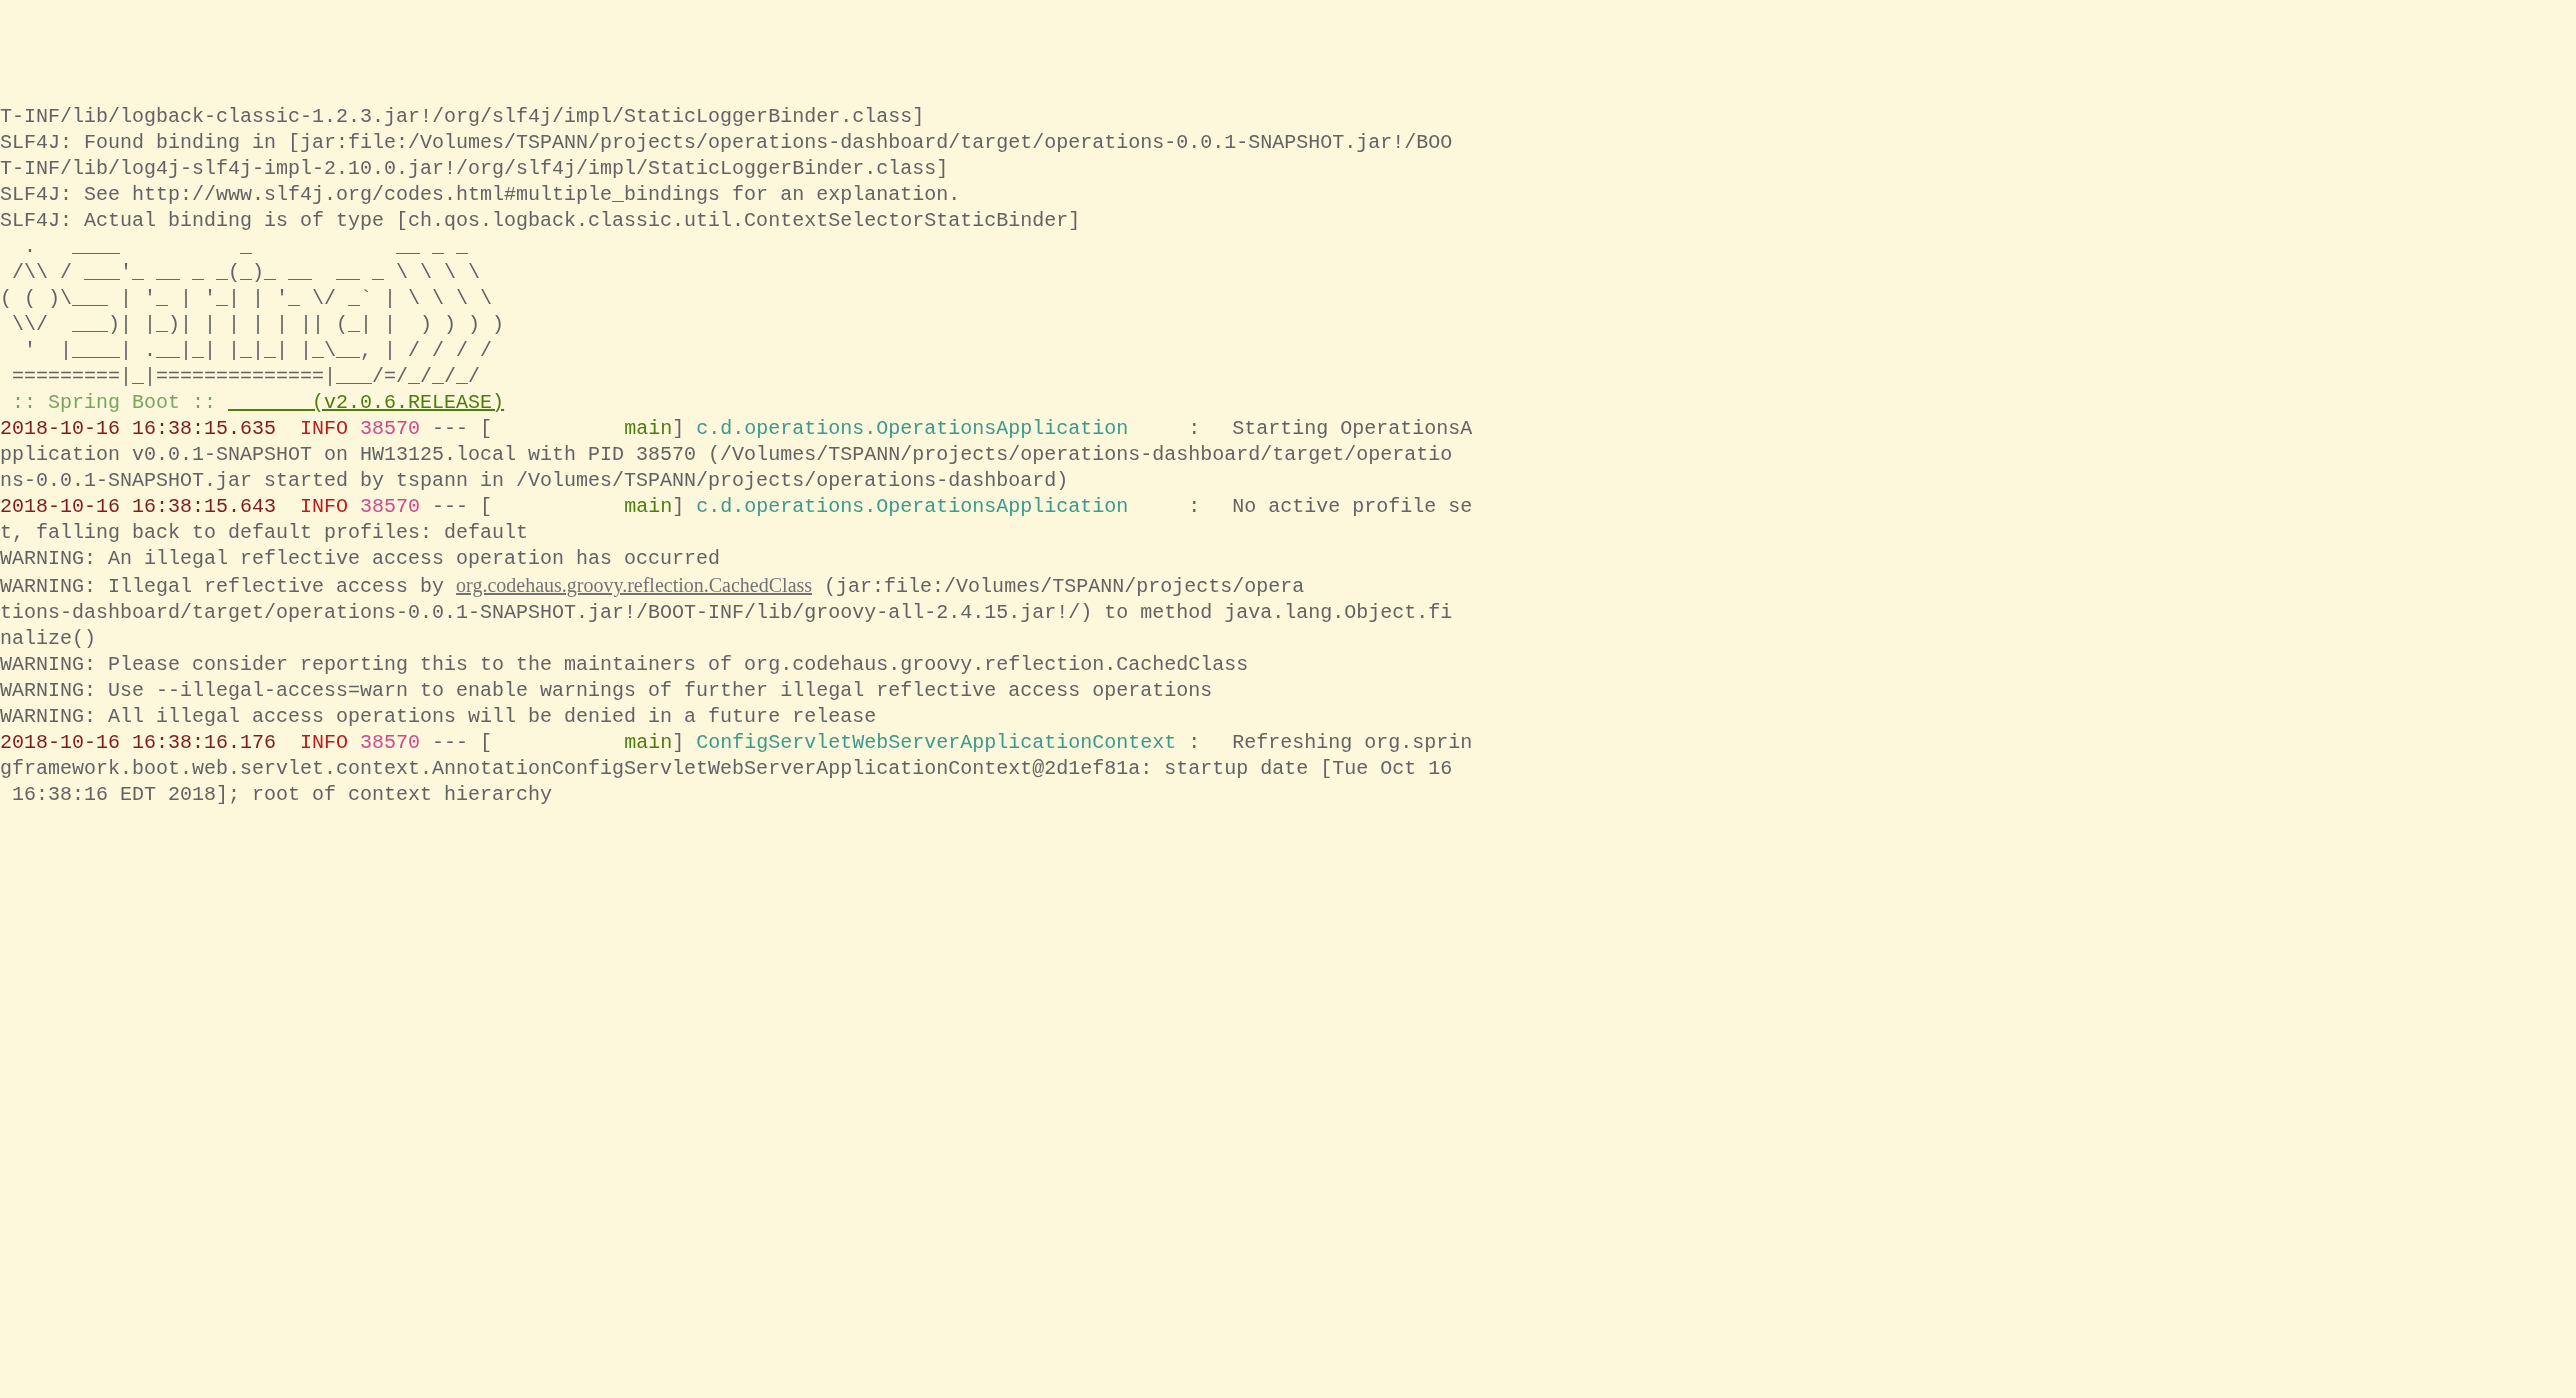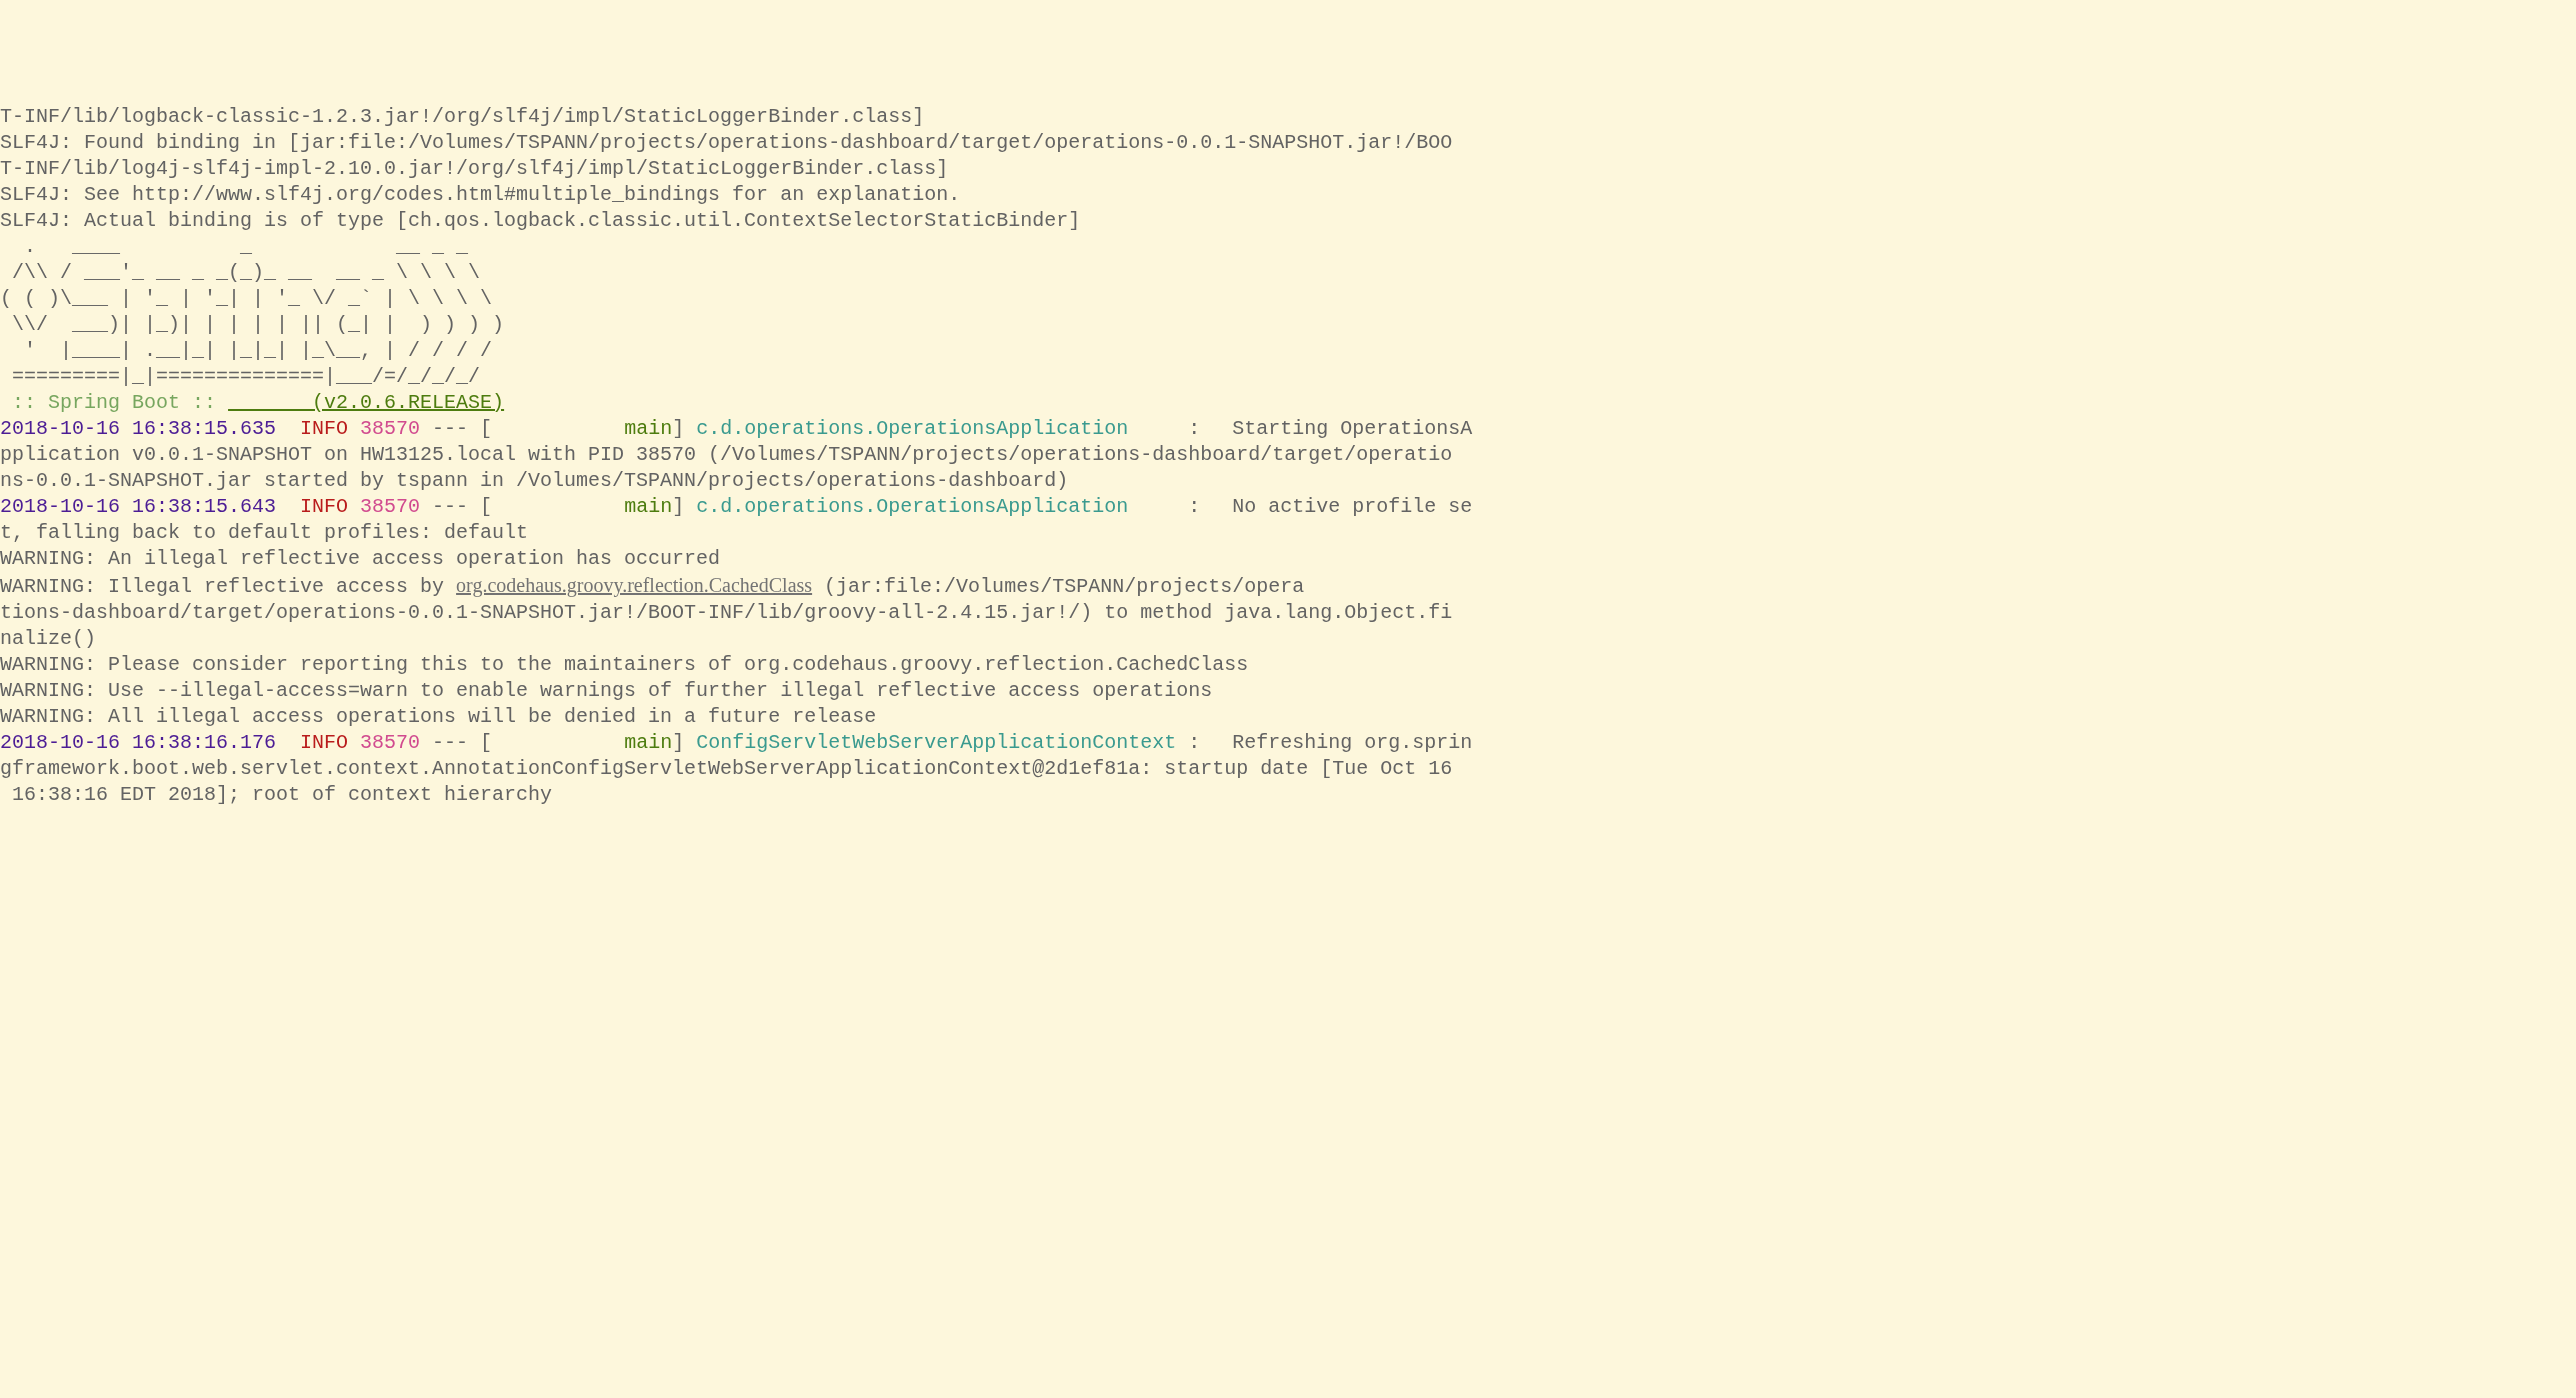--- a/index.html
+++ b/index.html
@@ -13,21 +13,21 @@
       font-size: 20px;
       line-height: 1.3;
       color: #636363;
       white-space: pre;
       padding: 0;
       overflow-x: auto;
     }
     .line {
       display: block;
     }
-    .timestamp { color: #4c1d95; text-align: right; }
+    .timestamp { color: #7f1d1d; text-align: right; }
     .level-info { color: #b91c1c; }
     .pid { color: #d14b8f; text-align: right; }
     .separator { color: #636363; }
     .thread { color: #4d7c0f; }
     .bracket { color: #636363; }
     .logger-cyan { color: #3a9a8f; margin-top: 20px; }
     .colon { color: #636363; }
     .message { color: #636363; margin-left: 20px; }
     .banner-spring { color: #77a65f; }
     .banner-version { color: #4d7c0f; text-decoration: underline; }

